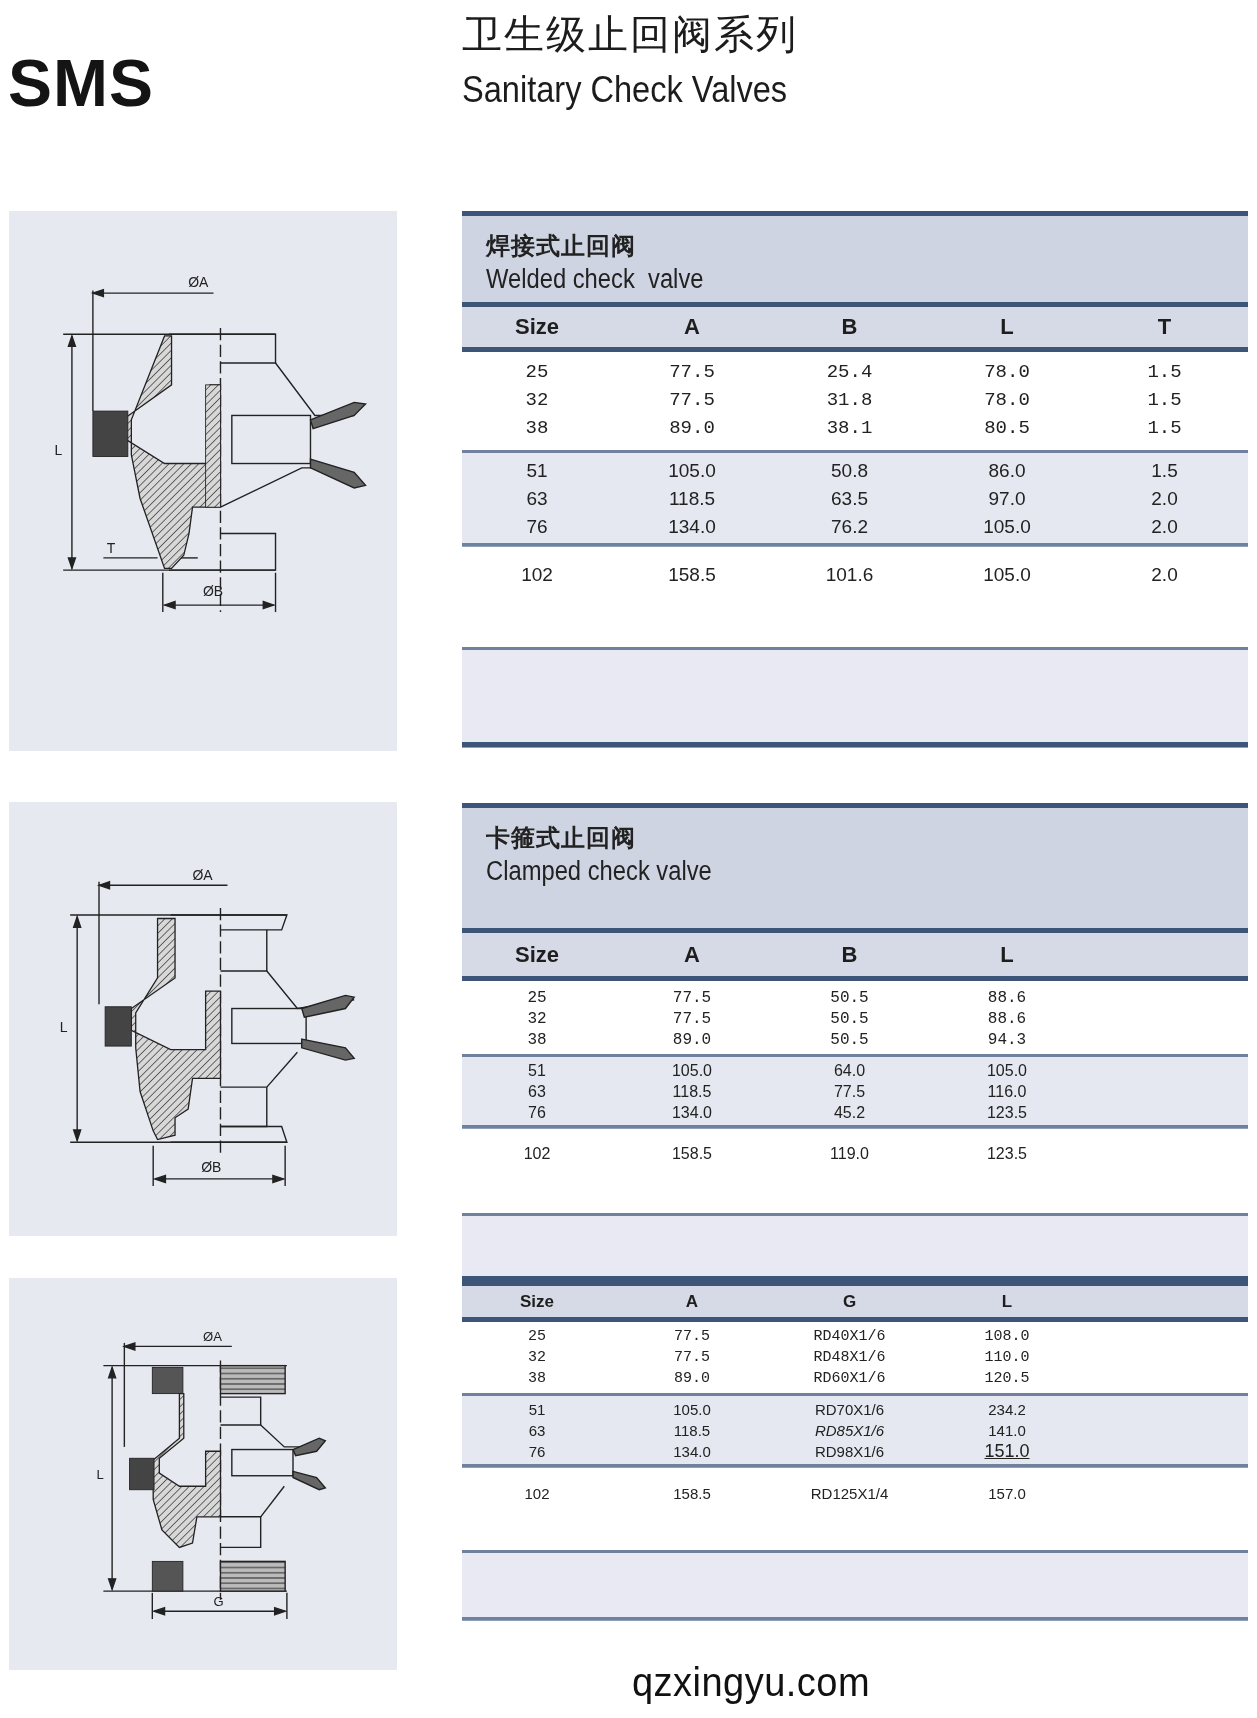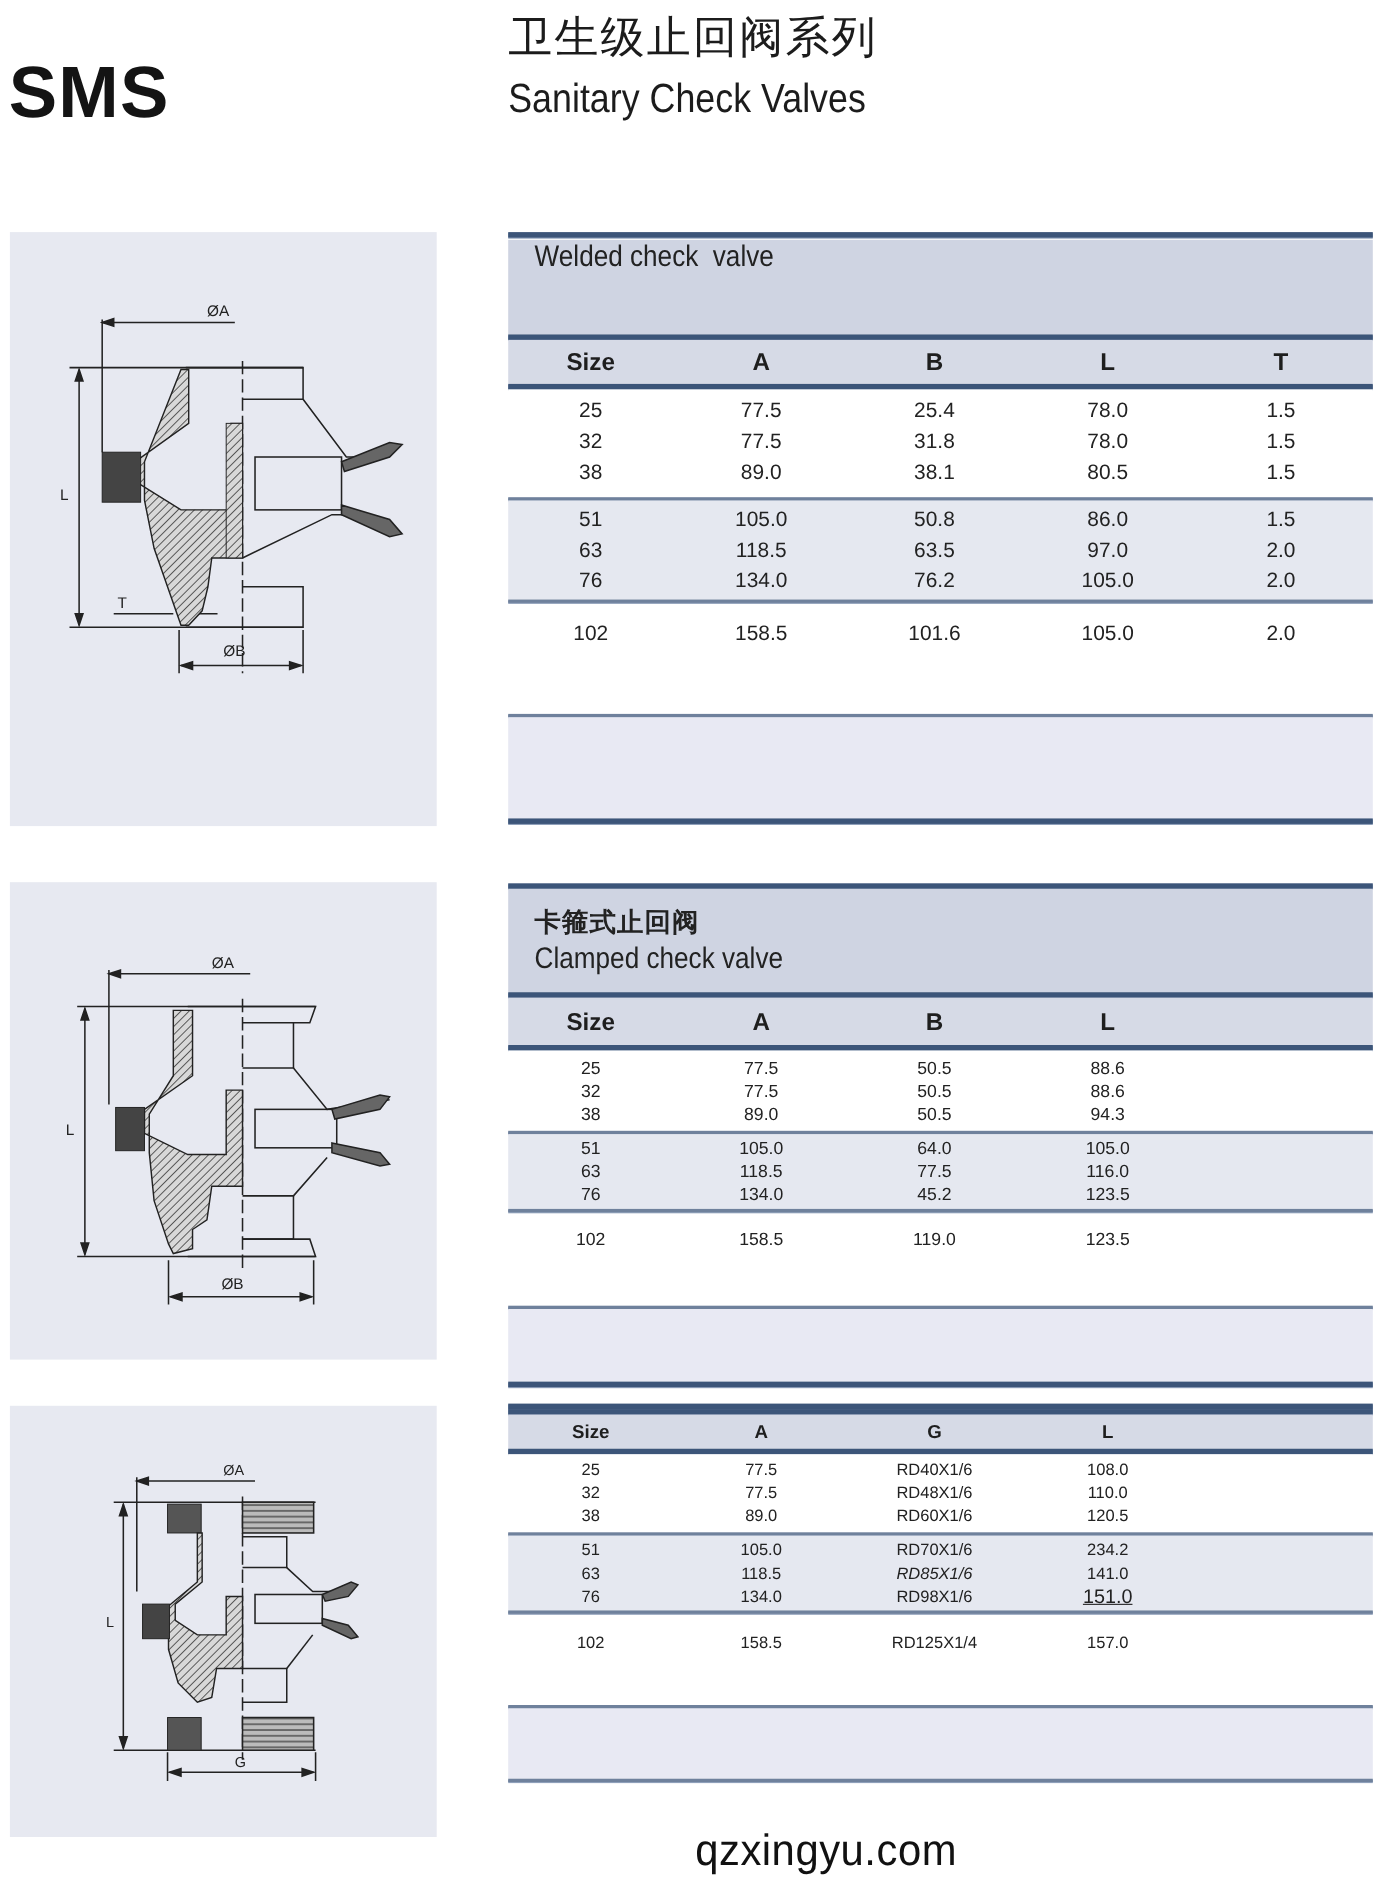--- a/index.html
+++ b/index.html
@@ -23,21 +23,21 @@
   .caption { background: #cfd4e2; padding: 0 0 0 24px; box-sizing: border-box; }
   .caption .cn { font-family: "DejaVu Sans", sans-serif; font-size: 24px; font-weight: bold;
                  color: #222; padding-top: 14px; letter-spacing: 1px; }
   .caption .en { font-size: 27px; color: #222; transform: scaleX(0.88);
                  transform-origin: left center; white-space: pre; margin-top: 2px; }
 
   .thead { display: flex; background: #d6dae6; align-items: center; }
   .thead div { font-weight: bold; font-size: 22px; text-align: center; color: #1e1e1e; }
   .row { display: flex; align-items: center; }
   .row div { text-align: center; font-size: 19px; color: #222; }
-  .band-a { background: #ffffff; }
+  .band-a { background: #ffffff; font-family: Liberation Mono, monospace; }
   .band-b { background: #e5e8f0; }
   .band-c { background: #ffffff; margin-top: 15px; }
   .filler { background: #e8e9f3; }
 
   .c0 { width: 150px; } .c1 { width: 160px; } .c2 { width: 155px; } .c3 { width: 160px; } .c4 { width: 155px; }
 
   .watermark { position: absolute; left: 632px; top: 1660px; font-size: 40px; color: #111;
                letter-spacing: 0.5px; transform: scaleX(0.95); transform-origin: left top; }
 </style>
 </head>
@@ -94,20 +94,21 @@
       <text x="205" y="48" font-size="16" font-family="Liberation Sans, sans-serif" fill="#222">ØA</text>
       <text x="52" y="240" font-size="16" font-family="Liberation Sans, sans-serif" fill="#222">L</text>
       <text x="112" y="352" font-size="16" font-family="Liberation Sans, sans-serif" fill="#222">T</text>
       <text x="222" y="402" font-size="16" font-family="Liberation Sans, sans-serif" fill="#222">ØB</text>
     </svg>
   </div>
 
   <div class="table-wrap" style="top:211px;">
     <div class="rule"></div>
     <div class="caption" style="height:86px;">
+      <div class="cn">焊接式止回阀</div>
       <div class="en">Welded check  valve</div>
     </div>
     <div class="rule"></div>
     <div class="thead" style="height:40px;">
       <div class="c0">Size</div>
       <div class="c1">A</div>
       <div class="c2">B</div>
       <div class="c3">L</div>
       <div class="c4">T</div>
     </div>
@@ -212,21 +213,21 @@
       <path d="M170 102 L190 102 L190 170 L140 205 L140 230 L185 252 L225 252 L225 185 L242 185 L242 285 L210 285 L205 320 L190 330 L190 350 L170 355 L165 345 L150 300 L145 250 L145 210 L170 170 Z" fill="url(#hatch2)" stroke="#222" stroke-width="1.5"></path>
       <rect x="110" y="203" width="30" height="45" fill="#444" stroke="#222"></rect>
       <text x="210" y="58" font-size="16" font-family="Liberation Sans, sans-serif" fill="#222">ØA</text>
       <text x="58" y="232" font-size="16" font-family="Liberation Sans, sans-serif" fill="#222">L</text>
       <text x="220" y="392" font-size="16" font-family="Liberation Sans, sans-serif" fill="#222">ØB</text>
     </svg>
   </div>
 
   <div class="table-wrap" style="top:803px;">
     <div class="rule"></div>
-    <div class="caption" style="height:94px;">
+    <div class="caption" style="height:120px;">
       <div class="cn">卡箍式止回阀</div>
       <div class="en">Clamped check valve</div>
     </div>
     <div class="rule"></div>
     <div class="thead" style="height:43px;">
       <div class="c0">Size</div>
       <div class="c1">A</div>
       <div class="c2">B</div>
       <div class="c3">L</div>
     </div>

